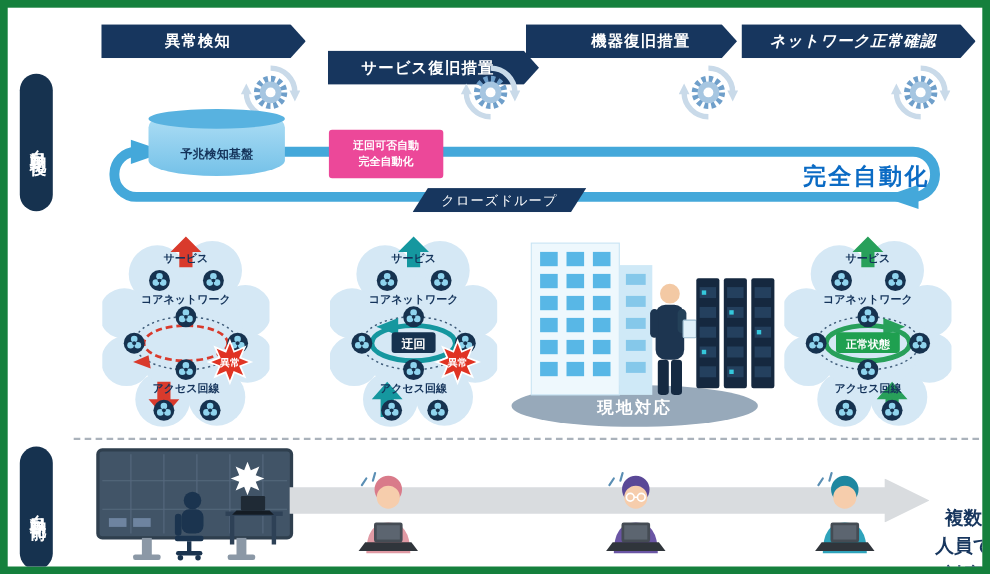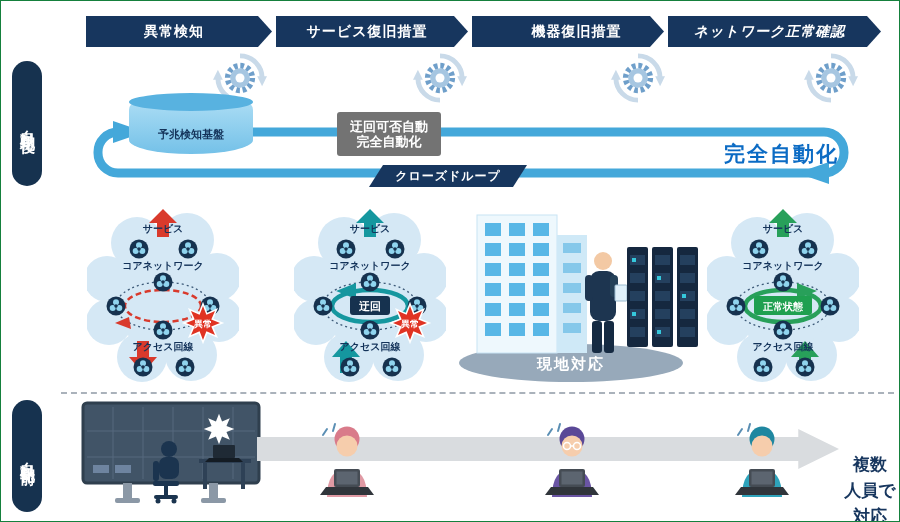--- a/index.html
+++ b/index.html
@@ -1,16 +1,16 @@
 <!DOCTYPE html>
 <html><head>
 <meta charset="utf-8">
 <style>
   html,body{margin:0;padding:0;background:#fff;font-family:"Liberation Sans",sans-serif;}
-  #canvas{position:relative;width:900px;height:522px;background:#ffffff;border:1px solid #15803d;box-sizing:border-box;overflow:hidden;}
+  #canvas{position:relative;width:900px;height:522px;background:#ffffff;border:7px solid #15803d;box-sizing:border-box;overflow:hidden;}
   .abs{position:absolute;}
 
   
   .vpill{position:absolute;left:11px;width:30px;background:#16324f;color:#fff;border-radius:16px;
          display:flex;align-items:center;justify-content:center;
          writing-mode:vertical-rl;text-orientation:upright;font-weight:bold;font-size:15px;letter-spacing:3px;}
 
   
   .step{position:absolute;top:15px;height:31px;background:#17365e;color:#fff;font-weight:bold;font-size:14px;
         display:flex;align-items:center;justify-content:center;padding-right:10px;box-sizing:border-box;
@@ -18,25 +18,25 @@
 
   .gear{position:absolute;top:50px;width:54px;height:54px;}
 
   
   .cylinder{position:absolute;left:128px;top:101px;width:124px;height:52px;
             background:linear-gradient(180deg,#aadcf4,#74c1e8);
             border-radius:8px 8px 50% 50% / 8px 8px 14px 14px;
             display:flex;align-items:flex-end;justify-content:center;}
   .cylinder:before{content:'';position:absolute;top:-9px;left:0;width:100%;height:18px;background:#58b2e0;border-radius:50%;}
   .cylinder .cyl-label{position:relative;font-size:11px;font-weight:bold;color:#14335a;padding-bottom:12px;}
-  .judge{position:absolute;left:292px;top:111px;width:104px;height:44px;background:#737373;color:#fff;
+  .judge{position:absolute;left:292px;top:111px;width:104px;height:44px;background:#ec4899;color:#fff;
          border-radius:3px;display:flex;flex-direction:column;align-items:center;justify-content:center;
-         font-weight:bold;font-size:13px;line-height:15px;margin-left:44px;}
+         font-weight:bold;font-size:10px;line-height:15px;}
   .ribbon{position:absolute;left:368px;top:164px;width:158px;height:22px;background:#17365e;color:#fff;
-          display:flex;align-items:center;justify-content:center;font-size:12px;font-weight:bold;letter-spacing:1px;
+          display:flex;align-items:center;justify-content:center;font-size:12px;font-weight:normal;letter-spacing:1px;
           clip-path:polygon(14px 0,100% 0,calc(100% - 14px) 100%,0 100%);}
   .full-auto{position:absolute;left:698px;top:139px;width:140px;text-align:right;
              font-size:21px;font-weight:bold;color:#0b6bc4;letter-spacing:2px;}
 
   .cloud{position:absolute;}
   .cl-label{font:bold 10px "Liberation Sans",sans-serif;fill:#14335a;text-anchor:middle;}
   .ring{fill:none;stroke:#3d5a78;stroke-width:1.3;stroke-dasharray:2 3;}
   .burst-t{font:bold 9px "Liberation Sans",sans-serif;fill:#ffffff;text-anchor:middle;}
   .box-t{font:bold 11px "Liberation Sans",sans-serif;fill:#ffffff;text-anchor:middle;}
   .box-t-s{font:bold 10px "Liberation Sans",sans-serif;fill:#ffffff;text-anchor:middle;}
@@ -79,21 +79,21 @@
         <circle cx="33" cy="33" r="12" fill="#a6c6e1"></circle>
         <circle cx="33" cy="33" r="5.5" fill="#ffffff"></circle>
       </g>
     </defs>
   </svg>
 
   <div class="vpill" style="top:60px;height:125px;">自動化後</div>
   <div class="vpill" style="top:399px;height:112px;">自動化前</div>
 
   <div class="step" style="left:85px;width:186px;">異常検知</div>
-  <div class="step" style="left:275px;width:192px;">サービス復旧措置</div>
+  <div class="step" style="left:291px;width:192px;margin-top:24px;">サービス復旧措置</div>
   <div class="step" style="left:471px;width:192px;padding-left:27px;">機器復旧措置</div>
   <div class="step" style="left:667px;width:213px;font-style:italic;">ネットワーク正常確認</div>
 
   <svg class="gear" style="left:212px;" viewBox="0 0 66 66">
       <use href="#gearSym"></use>
     </svg>
   <svg class="gear" style="left:412px;" viewBox="0 0 66 66">
       <use href="#gearSym"></use>
     </svg>
   <svg class="gear" style="left:610px;" viewBox="0 0 66 66">

